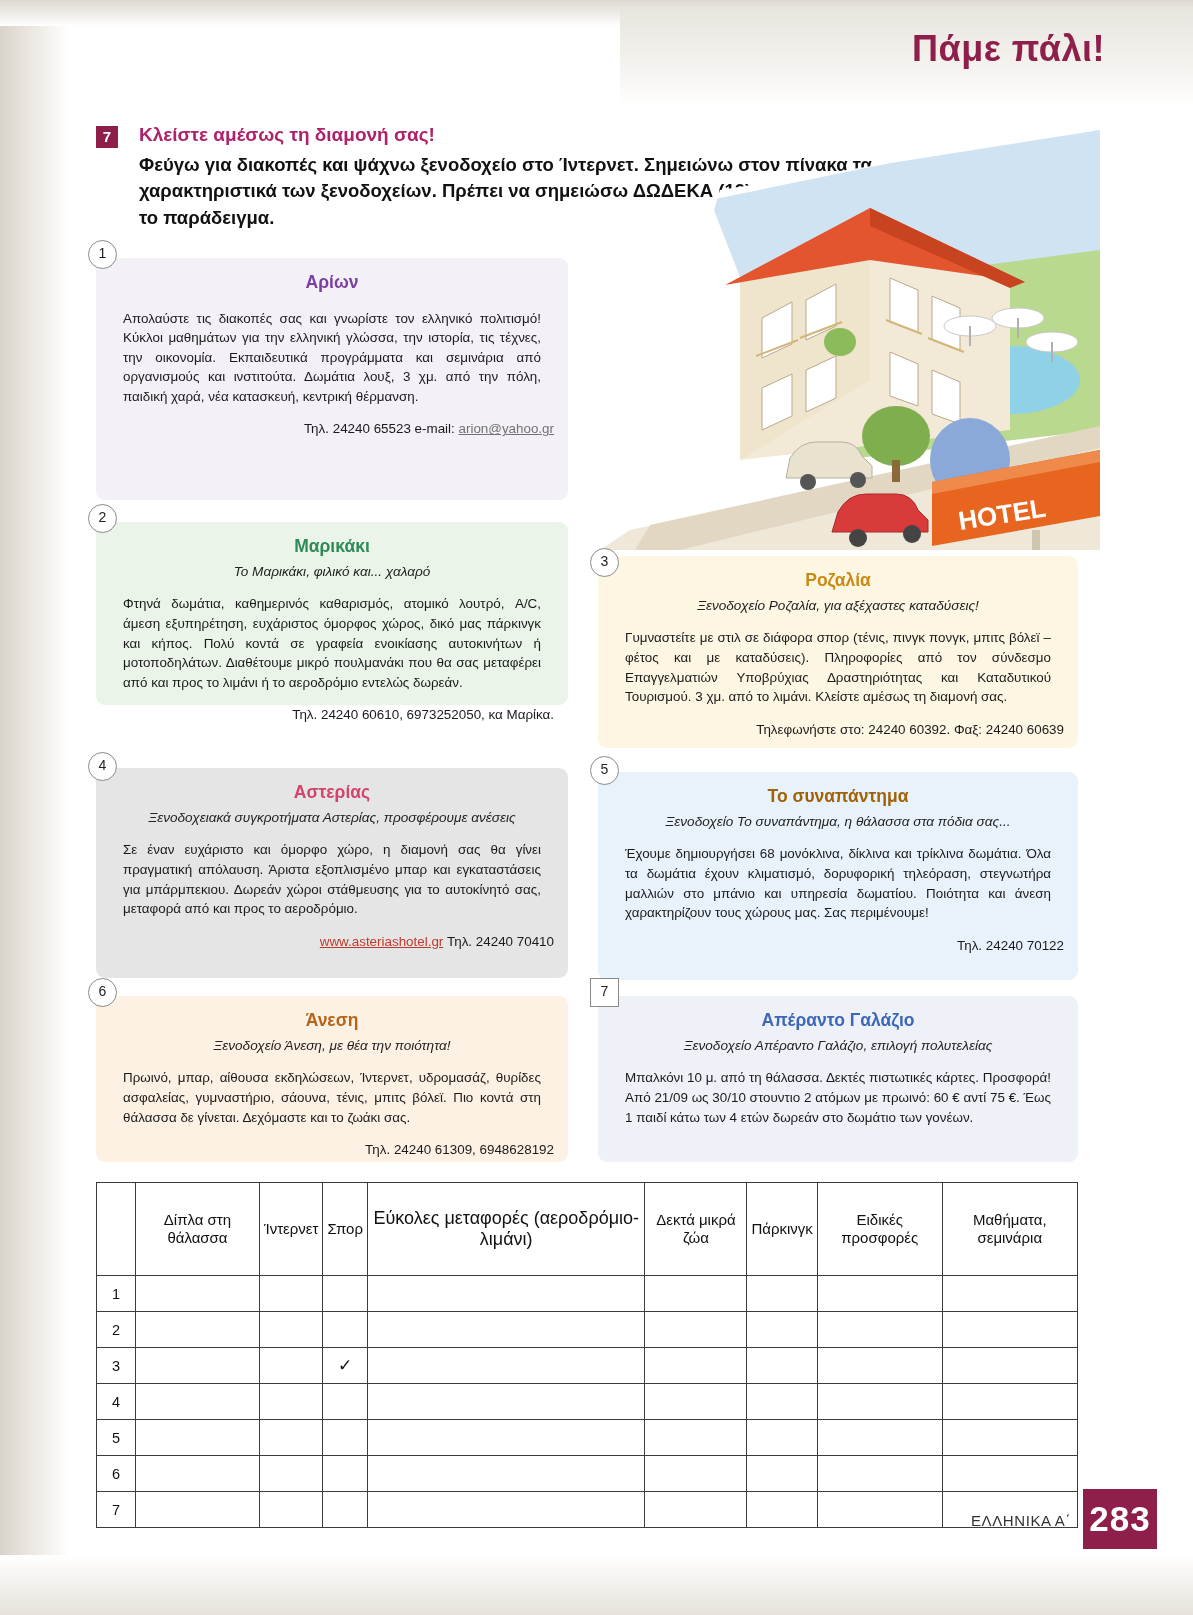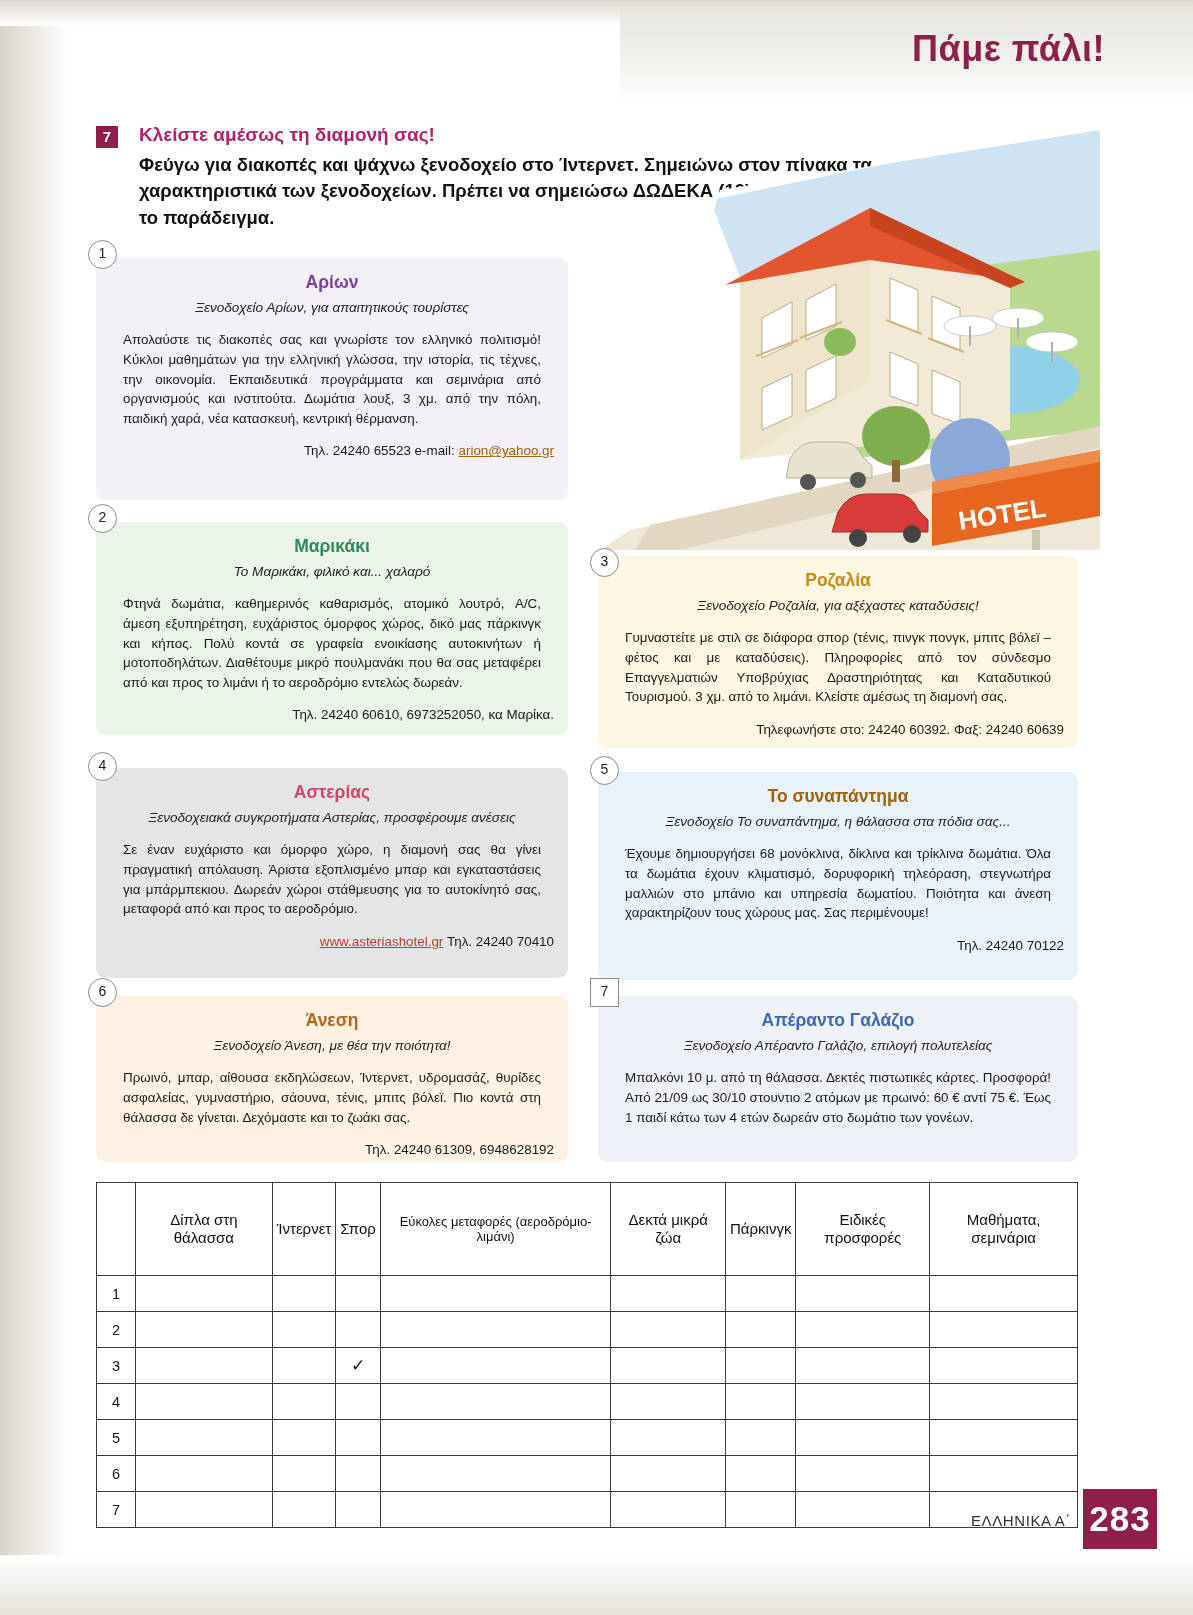--- a/index.html
+++ b/index.html
@@ -109,40 +109,40 @@
   }
   .card p {
     margin: 13px;
     text-align: justify;
   }
   .card .tel {
     display: block;
     margin-top: 4px;
     text-align: right;
   }
-  .link { color: #a16207; text-decoration: underline; }
+  .link { color: #737373; text-decoration: underline; }
   .weblink { color: #c0392b; }
 
   .badge {
     position: absolute;
     width: 27px; height: 27px;
     border-radius: 50%;
     border: 1.5px solid #8a8a8a;
     background: #ffffff;
     color: #222222;
     font-size: 14px;
     text-align: center;
     line-height: 25px;
     z-index: 5;
   }
 
   
   #card1 { left: 96px; top: 258px; width: 472px; height: 242px; background: #f4f0f7; }
   #card1 h3 { color: #7b3fa0; }
-  #card2 { left: 96px; top: 522px; width: 472px; height: 213px; background: #eaf4e9; }
+  #card2 { left: 96px; top: 522px; width: 472px; height: 183px; background: #eaf4e9; }
   #card2 h3 { color: #2e8b57; }
   #card3 { left: 598px; top: 556px; width: 480px; height: 192px; background: #fdf6e3; }
   #card3 h3 { color: #c98a12; }
   #card4 { left: 96px; top: 768px; width: 472px; height: 210px; background: #e5e5e5; }
   #card4 h3 { color: #d4436c; }
   #card5 { left: 598px; top: 772px; width: 480px; height: 208px; background: #e8f2fb; }
   #card5 h3 { color: #a16207; }
   #card6 { left: 96px; top: 996px; width: 472px; height: 166px; background: #fdf1e3; }
   #card6 h3 { color: #b4651a; }
   #card7 { left: 598px; top: 996px; width: 480px; height: 166px; background: #eef2f8; }
@@ -174,21 +174,21 @@
     vertical-align: middle;
     color: #111;
     font-weight: normal;
   }
   table.grid thead th {
     height: 86px;
     line-height: 1.18;
     font-size: 15px;
   }
   table.grid thead th.small {
-    font-size: 13px;
+    font-size: 18px;
   }
   table.grid tbody td {
     height: 29px;
   }
   table.grid .rownum { width: 30px; }
   .check { font-size: 17px; }
   .tick-faint { color: #b9c2cb; font-size: 12px; }
 
   .footer-label {
     position: absolute;
@@ -302,21 +302,20 @@
         <text x="420" y="400" font-family="Liberation Sans, sans-serif" font-size="26" font-weight="bold" fill="#ffffff" transform="rotate(-9 420 400)">HOTEL</text>
       </g>
 
       <rect x="492" y="400" width="8" height="20" fill="#cfc6b0"></rect>
     </g>
   </svg>
 
   <div class="badge" id="b1">1</div>
   <div class="card" id="card1">
     <h3>Αρίων</h3>
-    <div class="sub">Ξενοδοχείο Αρίων, για απαιτητικούς τουρίστες</div>
     <p>Απολαύστε τις διακοπές σας και γνωρίστε τον ελληνικό πολιτισμό! Κύκλοι μαθημάτων για την ελληνική γλώσσα, την ιστορία, τις τέχνες, την οικονομία. Εκπαιδευτικά προγράμματα και σεμινάρια από οργανισμούς και ινστιτούτα. Δωμάτια λουξ, 3 χμ. από την πόλη, παιδική χαρά, νέα κατασκευή, κεντρική θέρμανση.</p>
     <span class="tel"><span>Τηλ. 24240 65523 e-mail: </span><a class="link" href="#">arion@yahoo.gr</a></span>
   </div>
 
   <div class="badge" id="b2">2</div>
   <div class="card" id="card2">
     <h3>Μαρικάκι</h3>
     <div class="sub">Το Μαρικάκι, φιλικό και... χαλαρό</div>
     <p>Φτηνά δωμάτια, καθημερινός καθαρισμός, ατομικό λουτρό, A/C, άμεση εξυπηρέτηση, ευχάριστος όμορφος χώρος, δικό μας πάρκινγκ και κήπος. Πολύ κοντά σε γραφεία ενοικίασης αυτοκινήτων ή μοτοποδηλάτων. Διαθέτουμε μικρό πουλμανάκι που θα σας μεταφέρει από και προς το λιμάνι ή το αεροδρόμιο εντελώς δωρεάν.</p>
     <span class="tel">Τηλ. 24240 60610, 6973252050, κα Μαρίκα.</span>

